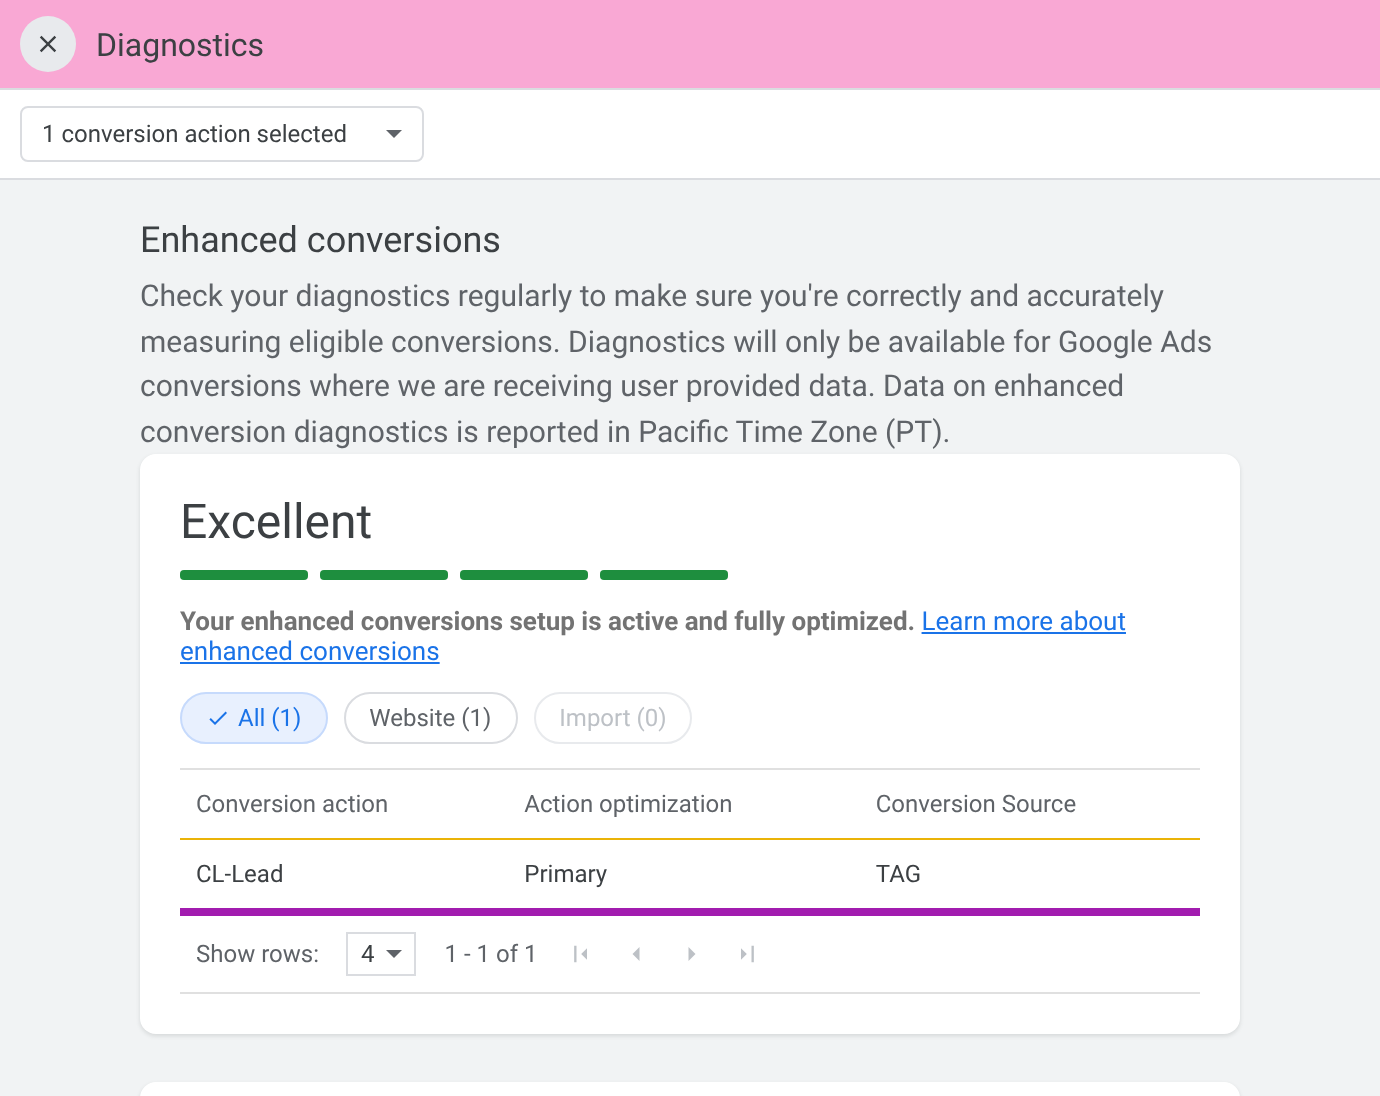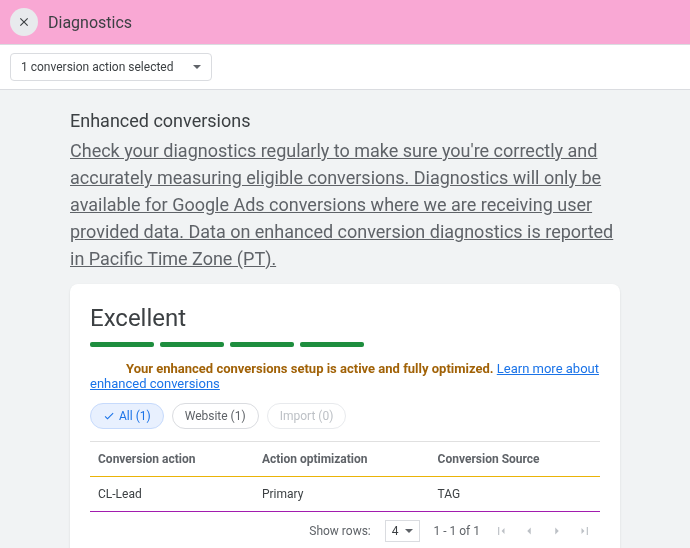--- a/index.html
+++ b/index.html
@@ -61,25 +61,24 @@
   overflow-y: auto;
   height: calc(548px - 84px);
 }
 .section-title {
   font-size: 18px;
   color: #3c4043;
   margin-bottom: 6px;
   font-weight: 400;
 }
 .section-desc {
-  font-size: 18px;
+  font-size: 15px;
   color: #5f6368;
   line-height: 1.5;
-  margin-bottom: 12px;
-  text-decoration: underline;
+  margin-bottom: 0;
 }
 .card {
   background: #fff;
   border-radius: 8px;
   padding: 20px;
   margin-bottom: 24px;
   box-shadow: 0 1px 2px rgba(60,64,67,0.15);
 }
 .status-title {
   font-size: 24px;
@@ -95,21 +94,21 @@
 .status-bar {
   height: 5px;
   width: 64px;
   background: #1e8e3e;
   border-radius: 2px;
 }
 .status-msg {
   font-size: 13px;
   margin-bottom: 12px;
 }
-.status-msg .bold { font-weight: 700; color: #a16207; margin-left: 36px; }
+.status-msg .bold { font-weight: 700; color: #737373; }
 .link { color: #1a73e8; text-decoration: underline; cursor: pointer; }
 .filter-label {
   font-size: 12px;
   color: #5f6368;
   margin-bottom: 8px;
 }
 .chips { display: flex; gap: 8px; margin-bottom: 12px; }
 .chip {
   border: 1px solid #dadce0;
   border-radius: 16px;
@@ -132,28 +131,27 @@
   cursor: default;
 }
 .check-icon { width: 12px; height: 12px; }
 table { width: 100%; border-collapse: collapse; font-size: 12px; }
 th, td {
   text-align: left;
   padding: 10px 8px;
   border-top: 1px solid #eab308;
   color: #3c4043;
 }
-th { color: #5f6368; font-weight: 700; border-top: 1px solid #e0e0e0; }
+th { color: #5f6368; font-weight: 400; border-top: 1px solid #e0e0e0; }
 .table-footer {
   display: flex;
   align-items: center;
-  justify-content: flex-end;
   gap: 14px;
   padding: 8px;
-  border-top: 1px solid #a21caf;
+  border-top: 4px solid #a21caf;
   border-bottom: 1px solid #e0e0e0;
   font-size: 12px;
   color: #5f6368;
 }
 .rows-select {
   display: inline-flex;
   align-items: center;
   border: 1px solid #dadce0;
   padding: 3px 6px;
   gap: 6px;

